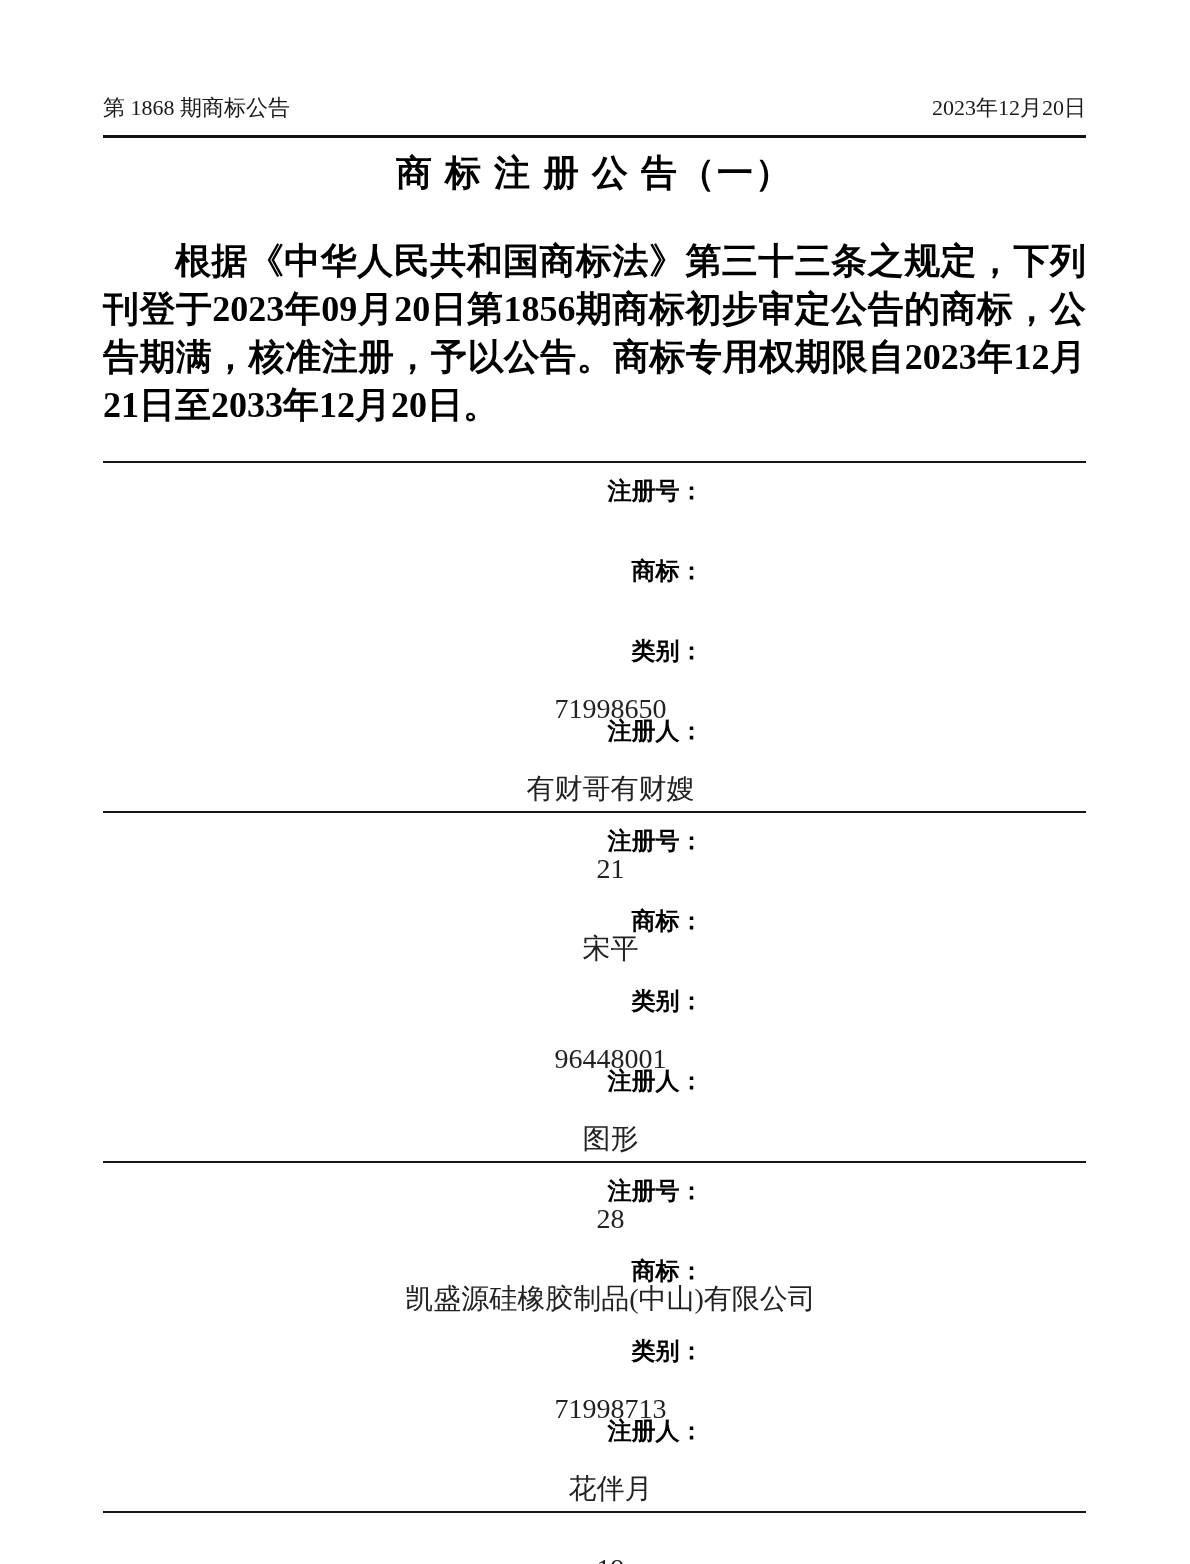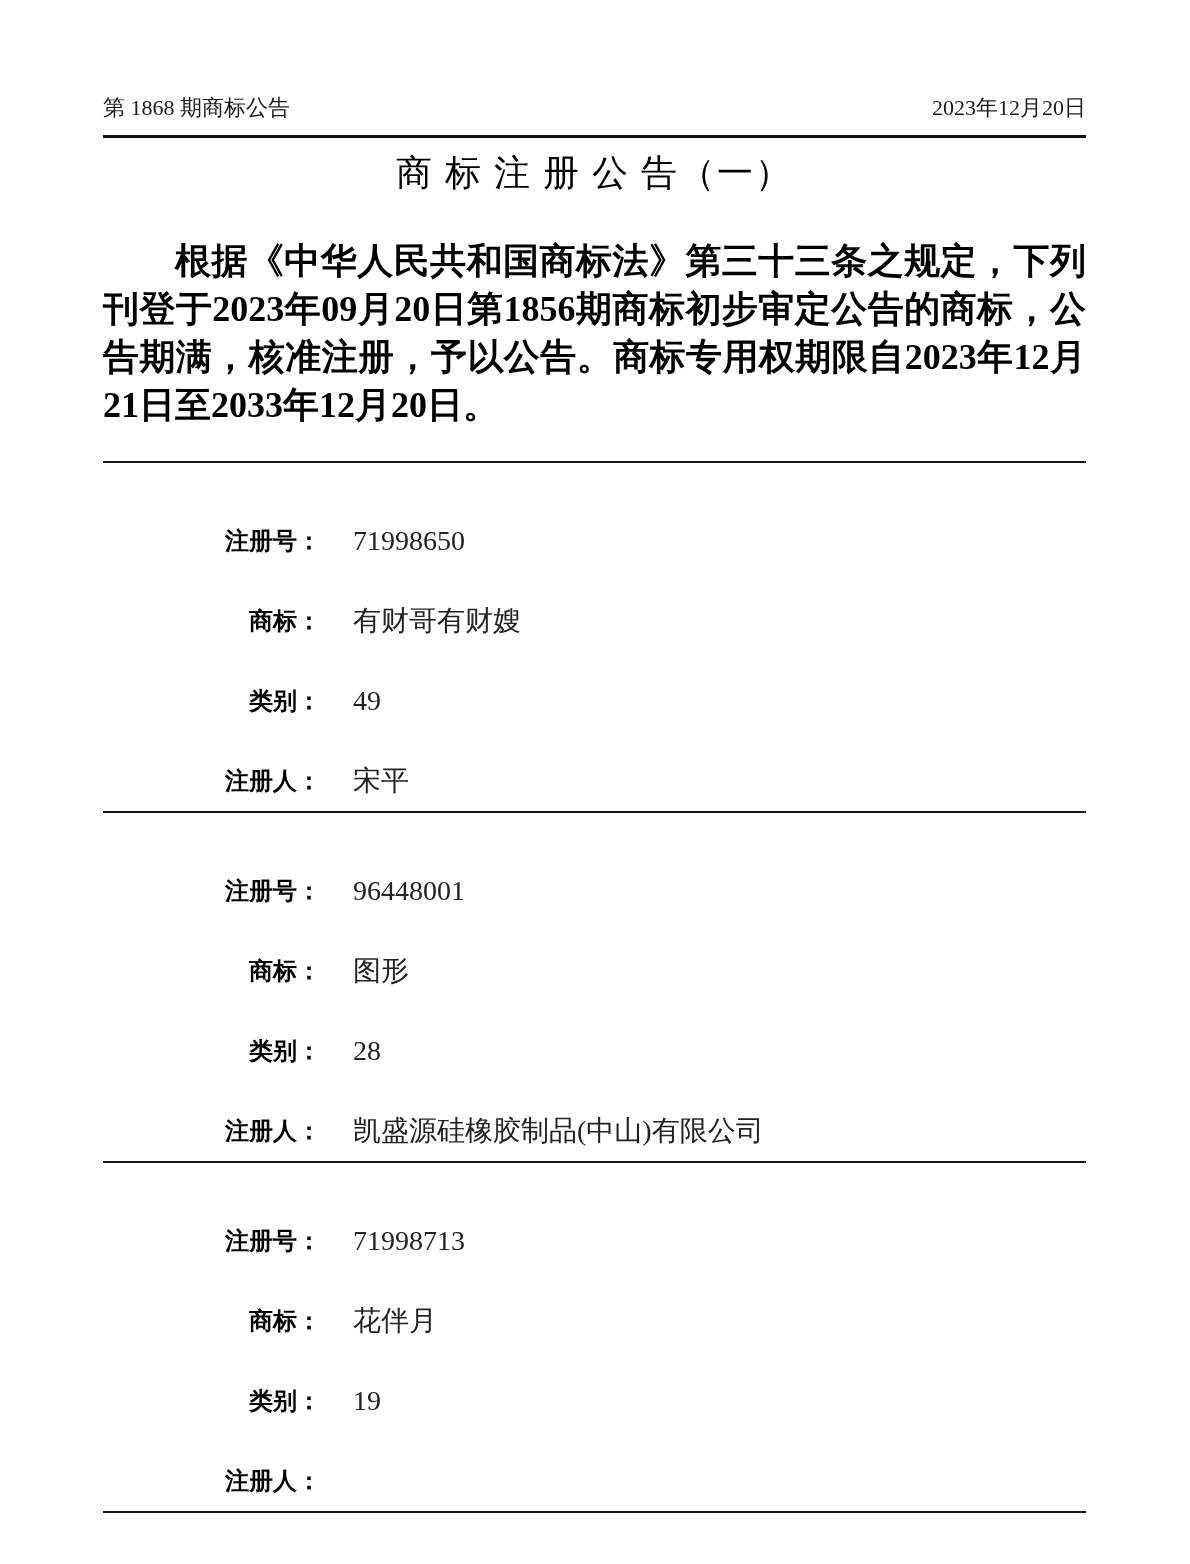--- a/index.html
+++ b/index.html
@@ -30,21 +30,21 @@
   .header-rule {
     margin-top: 15px;
     height: 3px;
     background: #111111;
   }
   
   .doc-title {
     margin-top: 13px;
     text-align: center;
     font-size: 36px;
-    font-weight: normal;
+    font-weight: bold;
     line-height: 44px;
     letter-spacing: 2px;
     color: #000000;
   }
   
   .intro {
     margin-top: 42px;
     font-size: 36px;
     font-weight: bold;
     line-height: 48px;
@@ -55,21 +55,22 @@
   
   .records { margin-top: 32px; }
   .divider {
     height: 2px;
     background: #161616;
   }
   .record { padding: 13px 0 15px; }
   .record-row {
     height: 80px;
     display: flex;
-    align-items: flex-end;
+    align-items: center;
+    flex-direction: column;
   }
   .field-label {
     width: 218px;
     flex: 0 0 218px;
     text-align: right;
     font-weight: bold;
     font-size: 24px;
     line-height: 30px;
     color: #000000;
   }
@@ -103,21 +104,21 @@
       <div class="record-row">
         <span class="field-label">注册号：</span>
         <span class="field-value">71998650</span>
       </div>
       <div class="record-row">
         <span class="field-label">商标：</span>
         <span class="field-value">有财哥有财嫂</span>
       </div>
       <div class="record-row">
         <span class="field-label">类别：</span>
-        <span class="field-value">49</span>
+        <span class="field-value">21</span>
       </div>
       <div class="record-row">
         <span class="field-label">注册人：</span>
         <span class="field-value">宋平</span>
       </div>
     </div>
 
     <div class="divider"></div>
 
     <div class="record">

